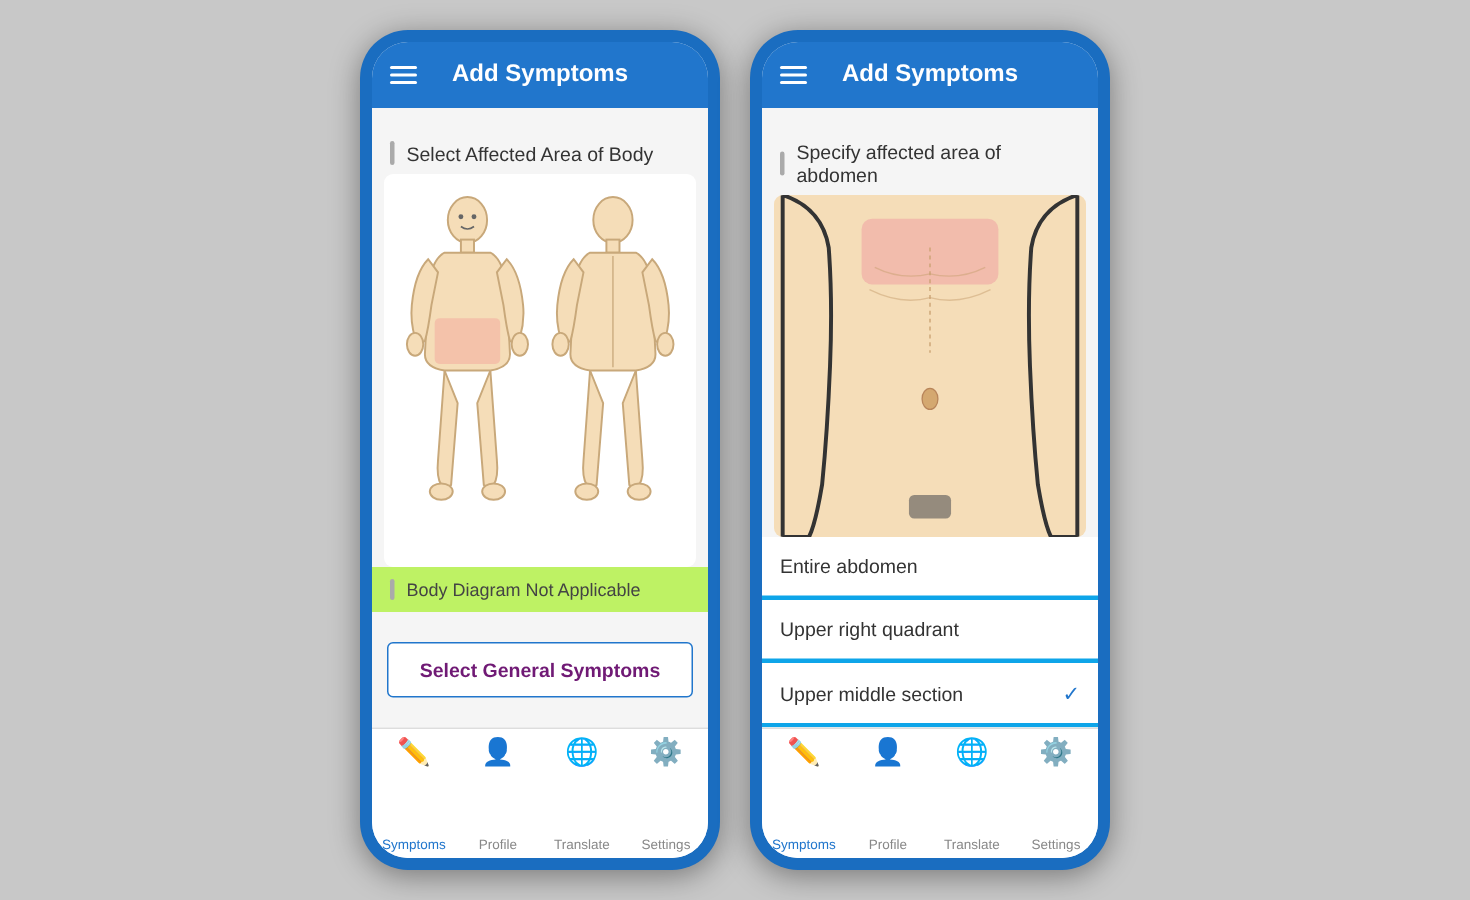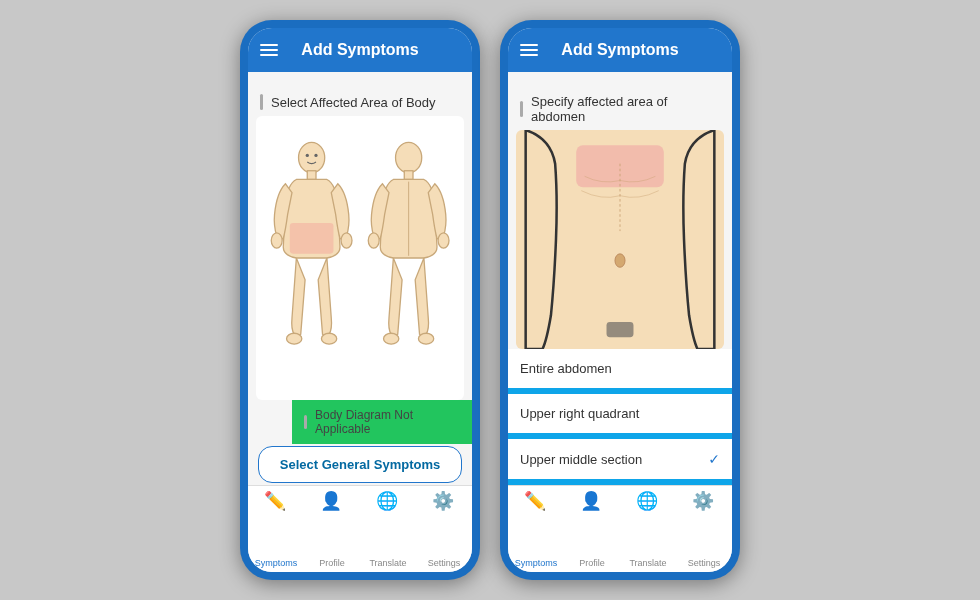--- a/index.html
+++ b/index.html
@@ -124,39 +124,38 @@
     }
 
     
     .body-not-applicable {
       display: flex;
       align-items: center;
       gap: 8px;
       padding: 8px 12px;
       font-size: 12px;
       color: #444;
-      background: #22c55e;
-      margin-left: 44px;
+      background: #bef264;
     }
 
     .body-not-applicable .bar {
       width: 3px;
       height: 14px;
       background: #aaa;
       border-radius: 2px;
       flex-shrink: 0;
     }
 
     .select-general-btn {
-      margin: 2px 10px;
+      margin: 20px 10px;
       border: 1.5px solid #2176cc;
-      border-radius: 14px;
+      border-radius: 4px;
       padding: 10px;
       text-align: center;
-      color: #0369a1;
+      color: #701a75;
       font-size: 13px;
       font-weight: 600;
       cursor: pointer;
       background: white;
       flex-shrink: 0;
     }
 
     
     .tab-bar {
       display: flex;
@@ -209,21 +208,21 @@
     .selection-list {
       background: white;
       flex-shrink: 0;
     }
 
     .selection-item {
       display: flex;
       align-items: center;
       justify-content: space-between;
       padding: 12px 12px;
-      border-bottom: 6px solid #0ea5e9;
+      border-bottom: 3px solid #0ea5e9;
       font-size: 13px;
       color: #333;
       cursor: pointer;
     }
 
     .selection-item .checkmark {
       color: #888;
       font-size: 14px;
     }
 

